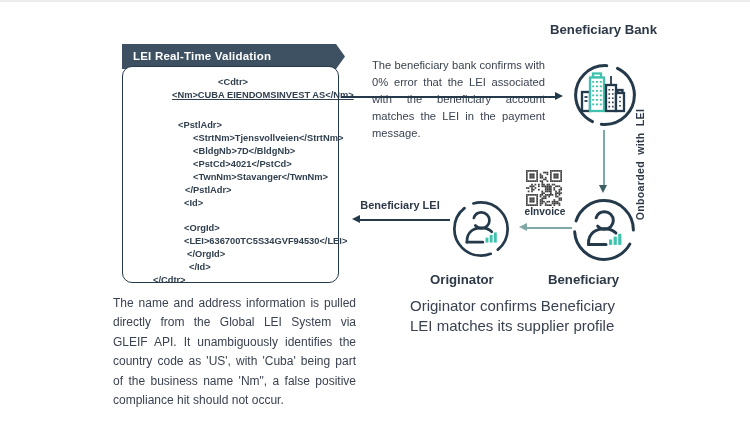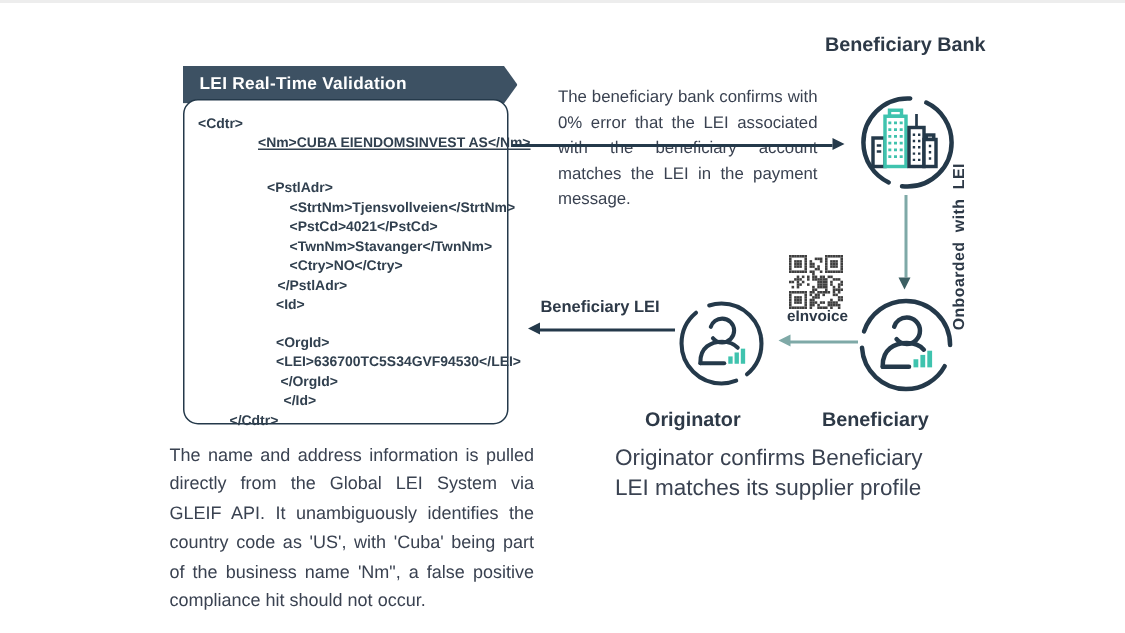--- a/index.html
+++ b/index.html
@@ -75,27 +75,27 @@
 </head>
 <body>
 
 <div class="abs topline"></div>
 
 <div class="abs banner">
   <span>LEI Real-Time Validation</span>
 </div>
 <div class="abs xml-card"></div>
 <div class="abs xml-lines" id="xml-lines">
-    <div class="xml-line" style="padding-left: 0px;">&lt;Cdtr&gt;</div>
+    <div class="xml-line" style="padding-left: 0px; text-align: center;">&lt;Cdtr&gt;</div>
     <div class="xml-line" style="padding-left: 40px; text-decoration: underline;">&lt;Nm&gt;CUBA EIENDOMSINVEST AS&lt;/Nm&gt;</div>
     <div class="xml-line" style="padding-left: 46px; margin-top: 17px;">&lt;PstlAdr&gt;</div>
     <div class="xml-line" style="padding-left: 61px;">&lt;StrtNm&gt;Tjensvollveien&lt;/StrtNm&gt;</div>
+    <div class="xml-line" style="padding-left: 61px;">&lt;BldgNb&gt;7D&lt;/BldgNb&gt;</div>
     <div class="xml-line" style="padding-left: 61px;">&lt;PstCd&gt;4021&lt;/PstCd&gt;</div>
     <div class="xml-line" style="padding-left: 61px;">&lt;TwnNm&gt;Stavanger&lt;/TwnNm&gt;</div>
-    <div class="xml-line" style="padding-left: 61px;">&lt;Ctry&gt;NO&lt;/Ctry&gt;</div>
     <div class="xml-line" style="padding-left: 53px;">&lt;/PstlAdr&gt;</div>
     <div class="xml-line" style="padding-left: 52px;">&lt;Id&gt;</div>
     <div class="xml-line" style="padding-left: 52px; margin-top: 12px;">&lt;OrgId&gt;</div>
     <div class="xml-line" style="padding-left: 52px;">&lt;LEI&gt;636700TC5S34GVF94530&lt;/LEI&gt;</div>
     <div class="xml-line" style="padding-left: 55px;">&lt;/OrgId&gt;</div>
     <div class="xml-line" style="padding-left: 57px;">&lt;/Id&gt;</div>
     <div class="xml-line" style="padding-left: 21px;">&lt;/Cdtr&gt;</div>
   </div>
 
 <div class="abs cap-left">The name and address information is pulled directly from the Global LEI System via GLEIF API. It unambiguously identifies the country code as 'US', with 'Cuba' being part of the business name 'Nm", a false positive compliance hit should not occur.</div>

